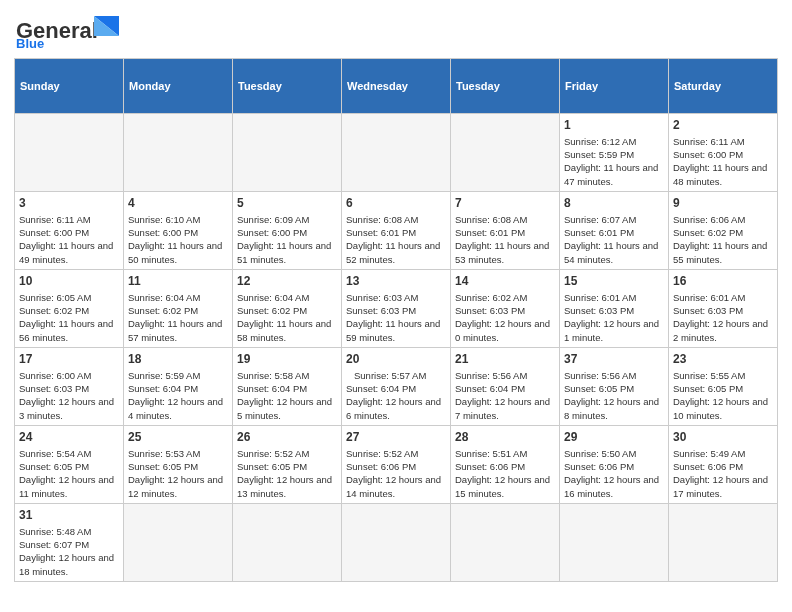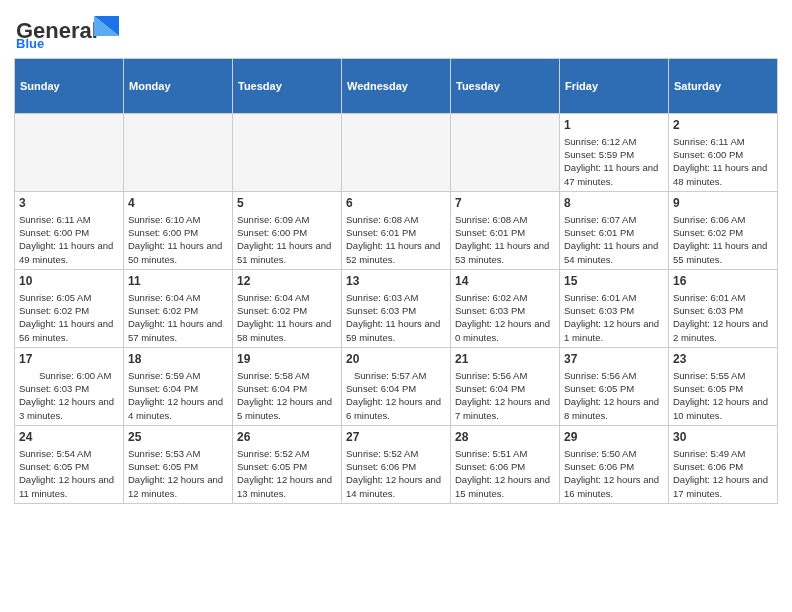--- a/index.html
+++ b/index.html
@@ -168,21 +168,21 @@
 Sunset: 6:03 PM
 Daylight: 12 hours and 0 minutes.</span></td>
           <td><span class="day-number">15</span><span style="white-space: pre-line;">Sunrise: 6:01 AM
 Sunset: 6:03 PM
 Daylight: 12 hours and 1 minute.</span></td>
           <td><span class="day-number">16</span><span style="white-space: pre-line;">Sunrise: 6:01 AM
 Sunset: 6:03 PM
 Daylight: 12 hours and 2 minutes.</span></td>
         </tr>
         <tr>
-          <td><span class="day-number">17</span><span style="white-space: pre-line; margin-left: 20px;">Sunrise: 6:00 AM
+          <td><span class="day-number">17</span><span style="white-space: pre-line;">Sunrise: 6:00 AM
 Sunset: 6:03 PM
 Daylight: 12 hours and 3 minutes.</span></td>
           <td><span class="day-number">18</span><span style="white-space: pre-line;">Sunrise: 5:59 AM
 Sunset: 6:04 PM
 Daylight: 12 hours and 4 minutes.</span></td>
           <td><span class="day-number">19</span><span style="white-space: pre-line;">Sunrise: 5:58 AM
 Sunset: 6:04 PM
 Daylight: 12 hours and 5 minutes.</span></td>
           <td><span class="day-number">20</span><span style="white-space: pre-line; margin-left: 8px;">Sunrise: 5:57 AM
 Sunset: 6:04 PM
@@ -212,16 +212,27 @@
 Daylight: 12 hours and 14 minutes.</span></td>
           <td><span class="day-number">28</span><span style="white-space: pre-line;">Sunrise: 5:51 AM
 Sunset: 6:06 PM
 Daylight: 12 hours and 15 minutes.</span></td>
           <td><span class="day-number">29</span><span style="white-space: pre-line;">Sunrise: 5:50 AM
 Sunset: 6:06 PM
 Daylight: 12 hours and 16 minutes.</span></td>
           <td><span class="day-number">30</span><span style="white-space: pre-line;">Sunrise: 5:49 AM
 Sunset: 6:06 PM
 Daylight: 12 hours and 17 minutes.</span></td>
+        </tr>
+        <tr class="last-row">
+          <td><span class="day-number">31</span><span style="white-space: pre-line;">Sunrise: 5:48 AM
+Sunset: 6:07 PM
+Daylight: 12 hours and 18 minutes.</span></td>
+          <td class="empty"></td>
+          <td class="empty"></td>
+          <td class="empty"></td>
+          <td class="empty"></td>
+          <td class="empty"></td>
+          <td class="empty"></td>
         </tr>
       </tbody>
   </table>
 </div>
 
 </body></html>

